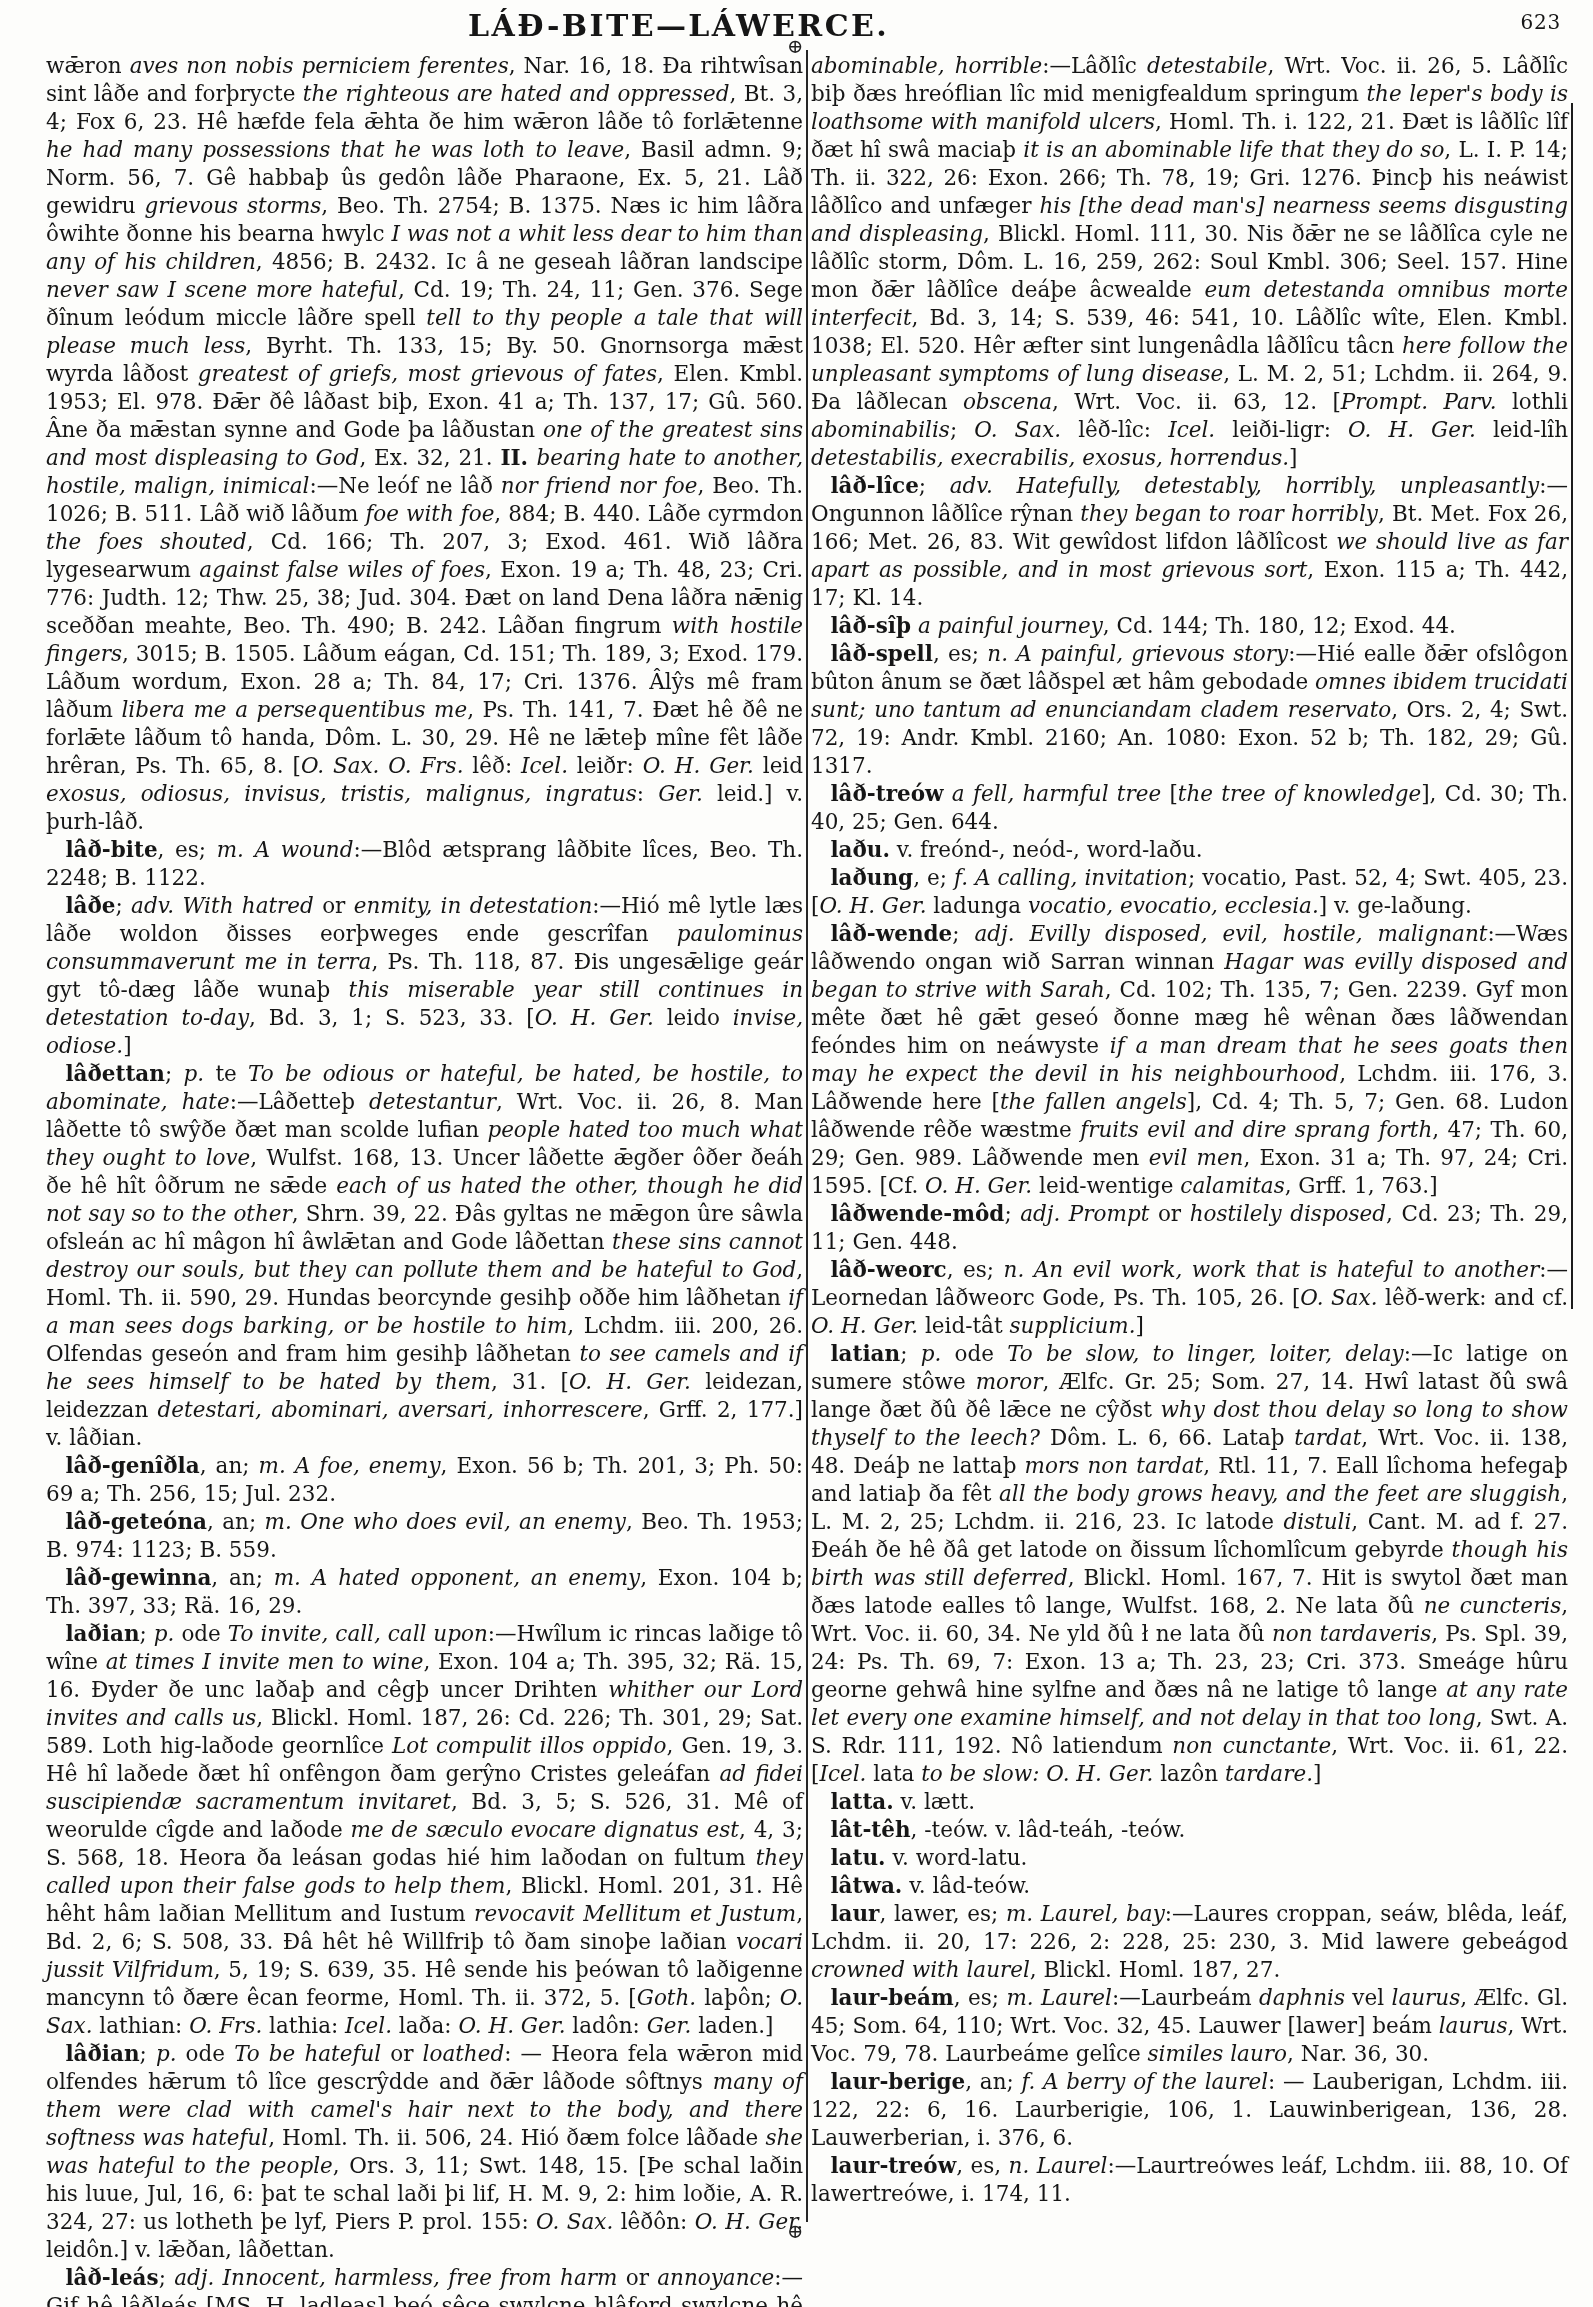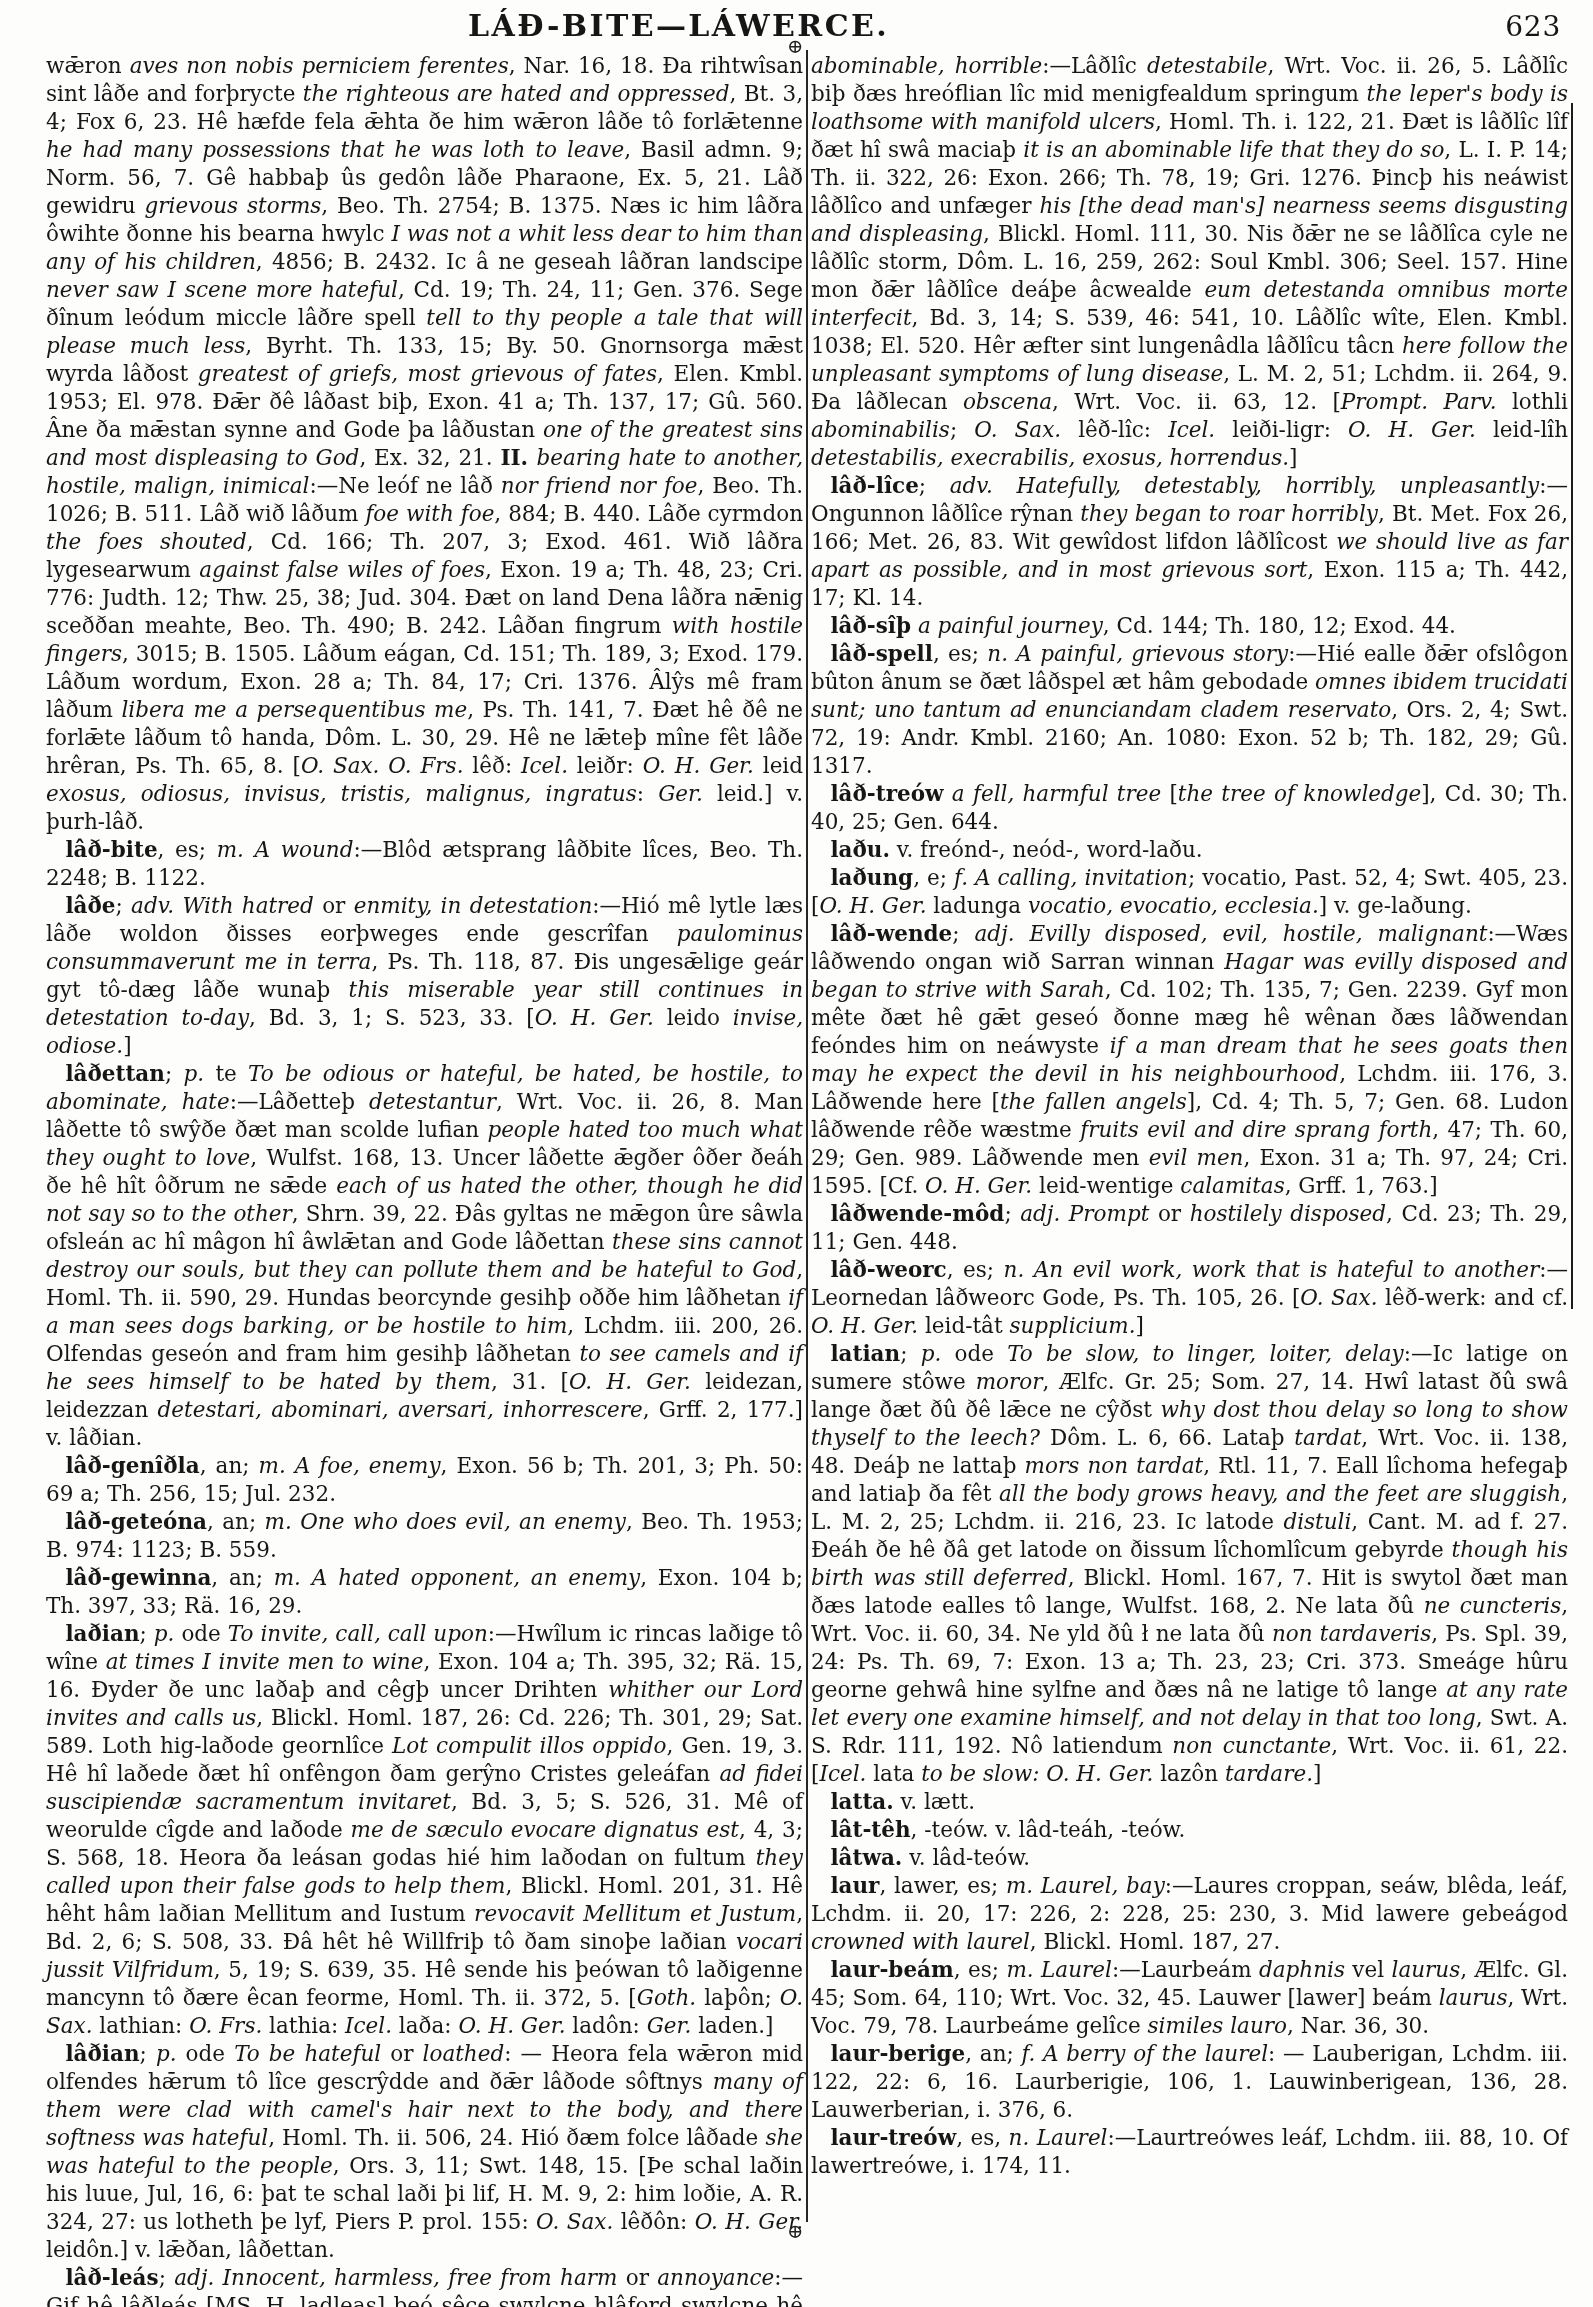--- a/index.html
+++ b/index.html
@@ -7,21 +7,21 @@
     width:1593px;height:2307px;position:relative;overflow:hidden;
     background:#fdfdfb;color:#161616;
     font-family:"DejaVu Serif","Liberation Serif",serif;
   }
   .page-header{position:absolute;top:8px;left:0;width:1593px;height:40px;}
   .page-title{
     position:absolute;left:468px;top:0;
     font-size:30px;font-weight:bold;letter-spacing:2.4px;
     font-family:"DejaVu Serif","Liberation Serif",serif;
   }
-  .page-number{position:absolute;right:32px;top:1.6px;font-size:28px;letter-spacing:0.8px;}
+  .page-number{position:absolute;right:32px;top:1.6px;font-size:20px;letter-spacing:0.8px;}
   .columns{position:absolute;top:52px;left:46px;width:1521px;}
   .col{
     position:absolute;top:0;width:757px;
     font-size:21.5px;line-height:28px;text-align:justify;
   }
   .col-left{left:0;}
   .col-right{left:765px;}
   .entry{margin:0;text-indent:19.4px;}
   .entry.cont{text-indent:0;}
   .b{font-weight:bold;}
@@ -65,20 +65,21 @@
       <p class="entry"><span class="b">lâð-spell</span><span class="r">, es; </span><span class="i">n. A painful, grievous story</span><span class="r">:—Hié ealle ðǣr ofslôgon bûton ânum se ðæt lâðspel æt hâm gebodade </span><span class="i">omnes ibidem trucidati sunt; uno tantum ad enunciandam cladem reservato</span><span class="r">, Ors. 2, 4; Swt. 72, 19: Andr. Kmbl. 2160; An. 1080: Exon. 52 b; Th. 182, 29; Gû. 1317.</span></p>
       <p class="entry"><span class="b">lâð-treów</span><span class="r"> </span><span class="i">a fell, harmful tree</span><span class="r"> [</span><span class="i">the tree of knowledge</span><span class="r">], Cd. 30; Th. 40, 25; Gen. 644.</span></p>
       <p class="entry"><span class="b">laðu.</span><span class="r">  v. freónd-, neód-, word-laðu.</span></p>
       <p class="entry"><span class="b">laðung</span><span class="r">, e; </span><span class="i">f. A calling, invitation</span><span class="r">; vocatio, Past. 52, 4; Swt. 405, 23.  [</span><span class="i">O. H. Ger.</span><span class="r"> ladunga </span><span class="i">vocatio, evocatio, ecclesia.</span><span class="r">]  v. ge-laðung.</span></p>
       <p class="entry"><span class="b">lâð-wende</span><span class="r">; </span><span class="i">adj. Evilly disposed, evil, hostile, malignant</span><span class="r">:—Wæs lâðwendo ongan wið Sarran winnan </span><span class="i">Hagar was evilly disposed and began to strive with Sarah</span><span class="r">, Cd. 102; Th. 135, 7; Gen. 2239.  Gyf mon mête ðæt hê gǣt geseó ðonne mæg hê wênan ðæs lâðwendan feóndes him on neáwyste </span><span class="i">if a man dream that he sees goats then may he expect the devil in his neighbourhood</span><span class="r">, Lchdm. iii. 176, 3.  Lâðwende here [</span><span class="i">the fallen angels</span><span class="r">], Cd. 4; Th. 5, 7; Gen. 68.  Ludon lâðwende rêðe wæstme </span><span class="i">fruits evil and dire sprang forth</span><span class="r">, 47; Th. 60, 29; Gen. 989.  Lâðwende men </span><span class="i">evil men</span><span class="r">, Exon. 31 a; Th. 97, 24; Cri. 1595.  [Cf. </span><span class="i">O. H. Ger.</span><span class="r"> leid-wentige </span><span class="i">calamitas</span><span class="r">, Grff. 1, 763.]</span></p>
       <p class="entry"><span class="b">lâðwende-môd</span><span class="r">; </span><span class="i">adj. Prompt</span><span class="r"> or </span><span class="i">hostilely disposed</span><span class="r">, Cd. 23; Th. 29, 11; Gen. 448.</span></p>
       <p class="entry"><span class="b">lâð-weorc</span><span class="r">, es; </span><span class="i">n. An evil work, work that is hateful to another</span><span class="r">:—Leornedan lâðweorc Gode, Ps. Th. 105, 26.  [</span><span class="i">O. Sax.</span><span class="r"> lêð-werk: and cf. </span><span class="i">O. H. Ger.</span><span class="r"> leid-tât </span><span class="i">supplicium.</span><span class="r">]</span></p>
       <p class="entry"><span class="b">latian</span><span class="r">; </span><span class="i">p.</span><span class="r"> ode  </span><span class="i">To be slow, to linger, loiter, delay</span><span class="r">:—Ic latige on sumere stôwe </span><span class="i">moror</span><span class="r">, Ælfc. Gr. 25; Som. 27, 14.  Hwî latast ðû swâ lange ðæt ðû ðê lǣce ne cŷðst </span><span class="i">why dost thou delay so long to show thyself to the leech?</span><span class="r"> Dôm. L. 6, 66.  Lataþ </span><span class="i">tardat</span><span class="r">, Wrt. Voc. ii. 138, 48.  Deáþ ne lattaþ </span><span class="i">mors non tardat</span><span class="r">, Rtl. 11, 7.  Eall lîchoma hefegaþ and latiaþ ða fêt </span><span class="i">all the body grows heavy, and the feet are sluggish</span><span class="r">, L. M. 2, 25; Lchdm. ii. 216, 23.  Ic latode </span><span class="i">distuli</span><span class="r">, Cant. M. ad f. 27.  Ðeáh ðe hê ðâ get latode on ðissum lîchomlîcum gebyrde </span><span class="i">though his birth was still deferred</span><span class="r">, Blickl. Homl. 167, 7.  Hit is swytol ðæt man ðæs latode ealles tô lange, Wulfst. 168, 2.  Ne lata ðû </span><span class="i">ne cuncteris</span><span class="r">, Wrt. Voc. ii. 60, 34.  Ne yld ðû ł ne lata ðû </span><span class="i">non tardaveris</span><span class="r">, Ps. Spl. 39, 24: Ps. Th. 69, 7: Exon. 13 a; Th. 23, 23; Cri. 373.  Smeáge hûru georne gehwâ hine sylfne and ðæs nâ ne latige tô lange </span><span class="i">at any rate let every one examine himself, and not delay in that too long</span><span class="r">, Swt. A. S. Rdr. 111, 192.  Nô latiendum </span><span class="i">non cunctante</span><span class="r">, Wrt. Voc. ii. 61, 22.  [</span><span class="i">Icel.</span><span class="r"> lata </span><span class="i">to be slow:</span><span class="r"> </span><span class="i">O. H. Ger.</span><span class="r"> lazôn </span><span class="i">tardare.</span><span class="r">]</span></p>
       <p class="entry"><span class="b">latta.</span><span class="r">  v. lætt.</span></p>
       <p class="entry"><span class="b">lât-têh</span><span class="r">, -teów.  v. lâd-teáh, -teów.</span></p>
+      <p class="entry"><span class="b">latu.</span><span class="r">  v. word-latu.</span></p>
       <p class="entry"><span class="b">lâtwa.</span><span class="r">  v. lâd-teów.</span></p>
       <p class="entry"><span class="b">laur</span><span class="r">, lawer, es; </span><span class="i">m. Laurel, bay</span><span class="r">:—Laures croppan, seáw, blêda, leáf, Lchdm. ii. 20, 17: 226, 2: 228, 25: 230, 3.  Mid lawere gebeágod </span><span class="i">crowned with laurel</span><span class="r">, Blickl. Homl. 187, 27.</span></p>
       <p class="entry"><span class="b">laur-beám</span><span class="r">, es; </span><span class="i">m. Laurel</span><span class="r">:—Laurbeám </span><span class="i">daphnis</span><span class="r"> vel </span><span class="i">laurus</span><span class="r">, Ælfc. Gl. 45; Som. 64, 110; Wrt. Voc. 32, 45.  Lauwer [lawer] beám </span><span class="i">laurus</span><span class="r">, Wrt. Voc. 79, 78.  Laurbeáme gelîce </span><span class="i">similes lauro</span><span class="r">, Nar. 36, 30.</span></p>
       <p class="entry"><span class="b">laur-berige</span><span class="r">, an; </span><span class="i">f. A berry of the laurel</span><span class="r">: — Lauberigan, Lchdm. iii. 122, 22: 6, 16.  Laurberigie, 106, 1.  Lauwinberigean, 136, 28.  Lauwerberian, i. 376, 6.</span></p>
       <p class="entry"><span class="b">laur-treów</span><span class="r">, es, </span><span class="i">n. Laurel</span><span class="r">:—Laurtreówes leáf, Lchdm. iii. 88, 10.  Of lawertreówe, i. 174, 11.</span></p>
     </section>
 </main>
 
 <div class="mark mark-bottom">⊕</div>
 

